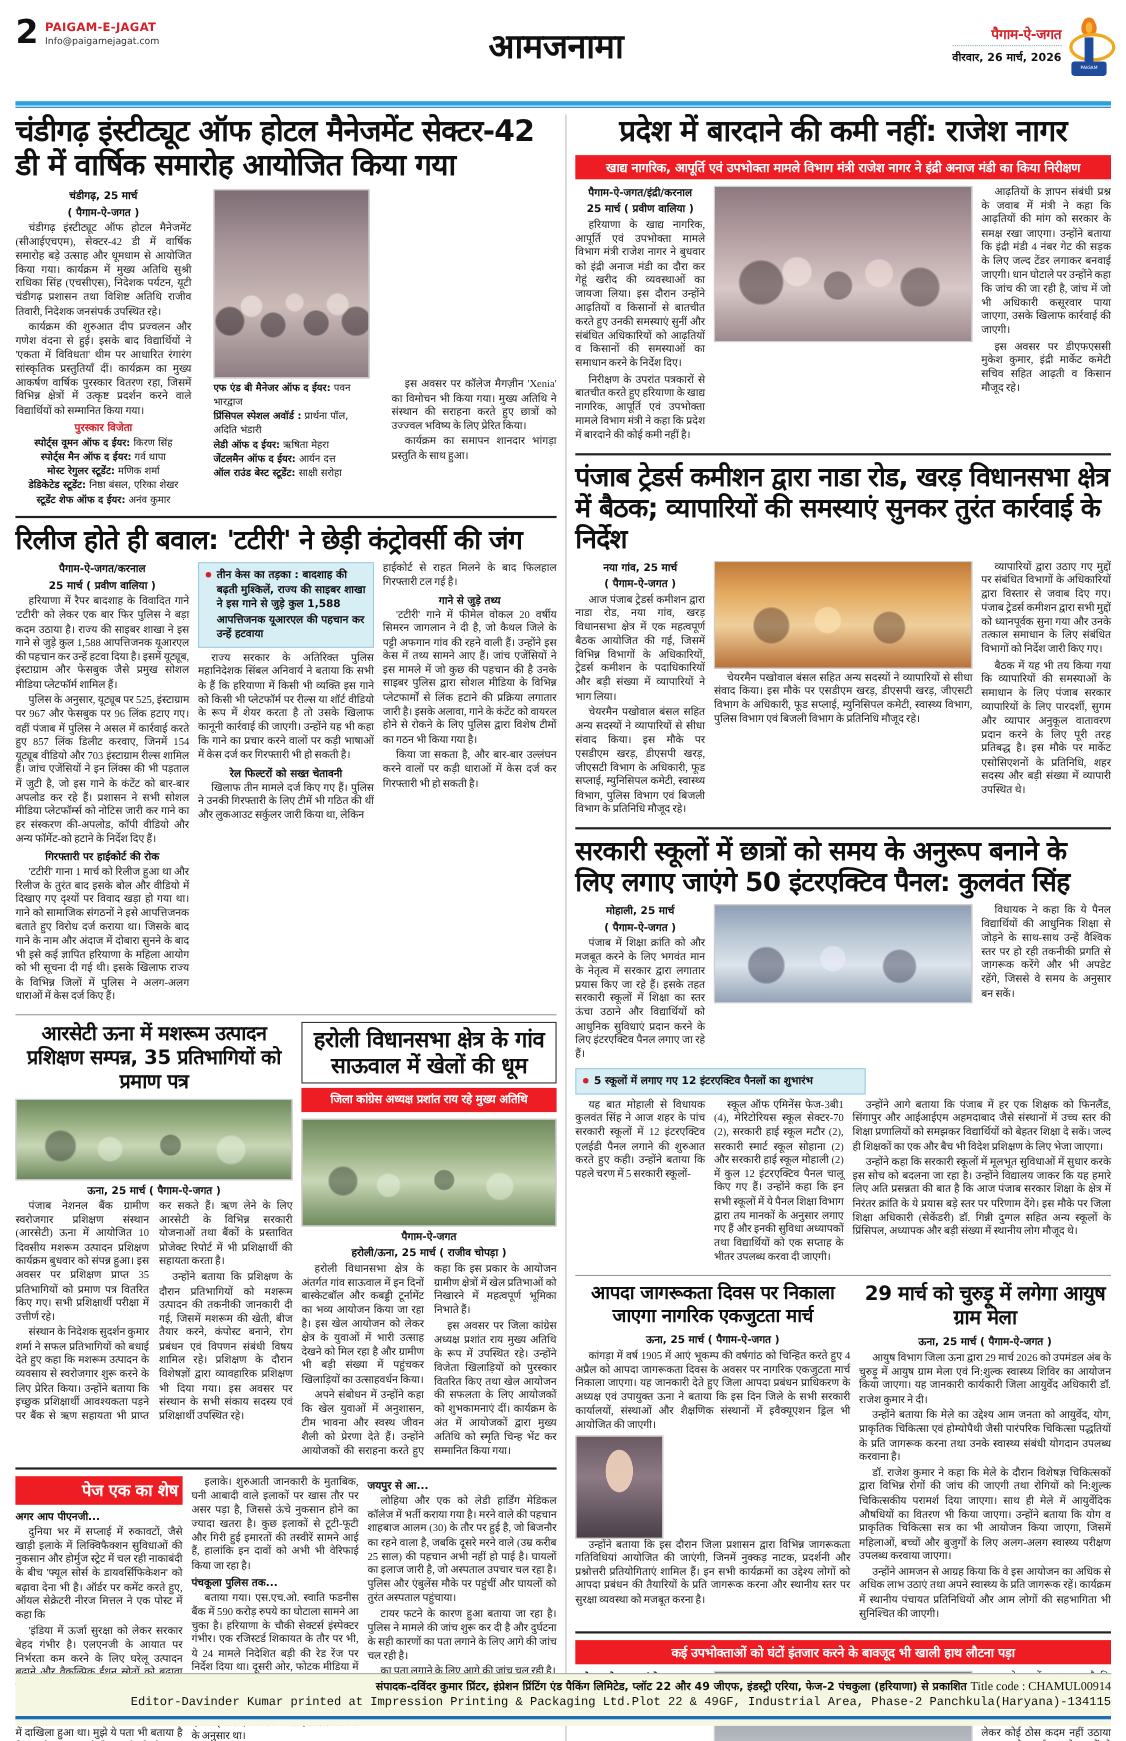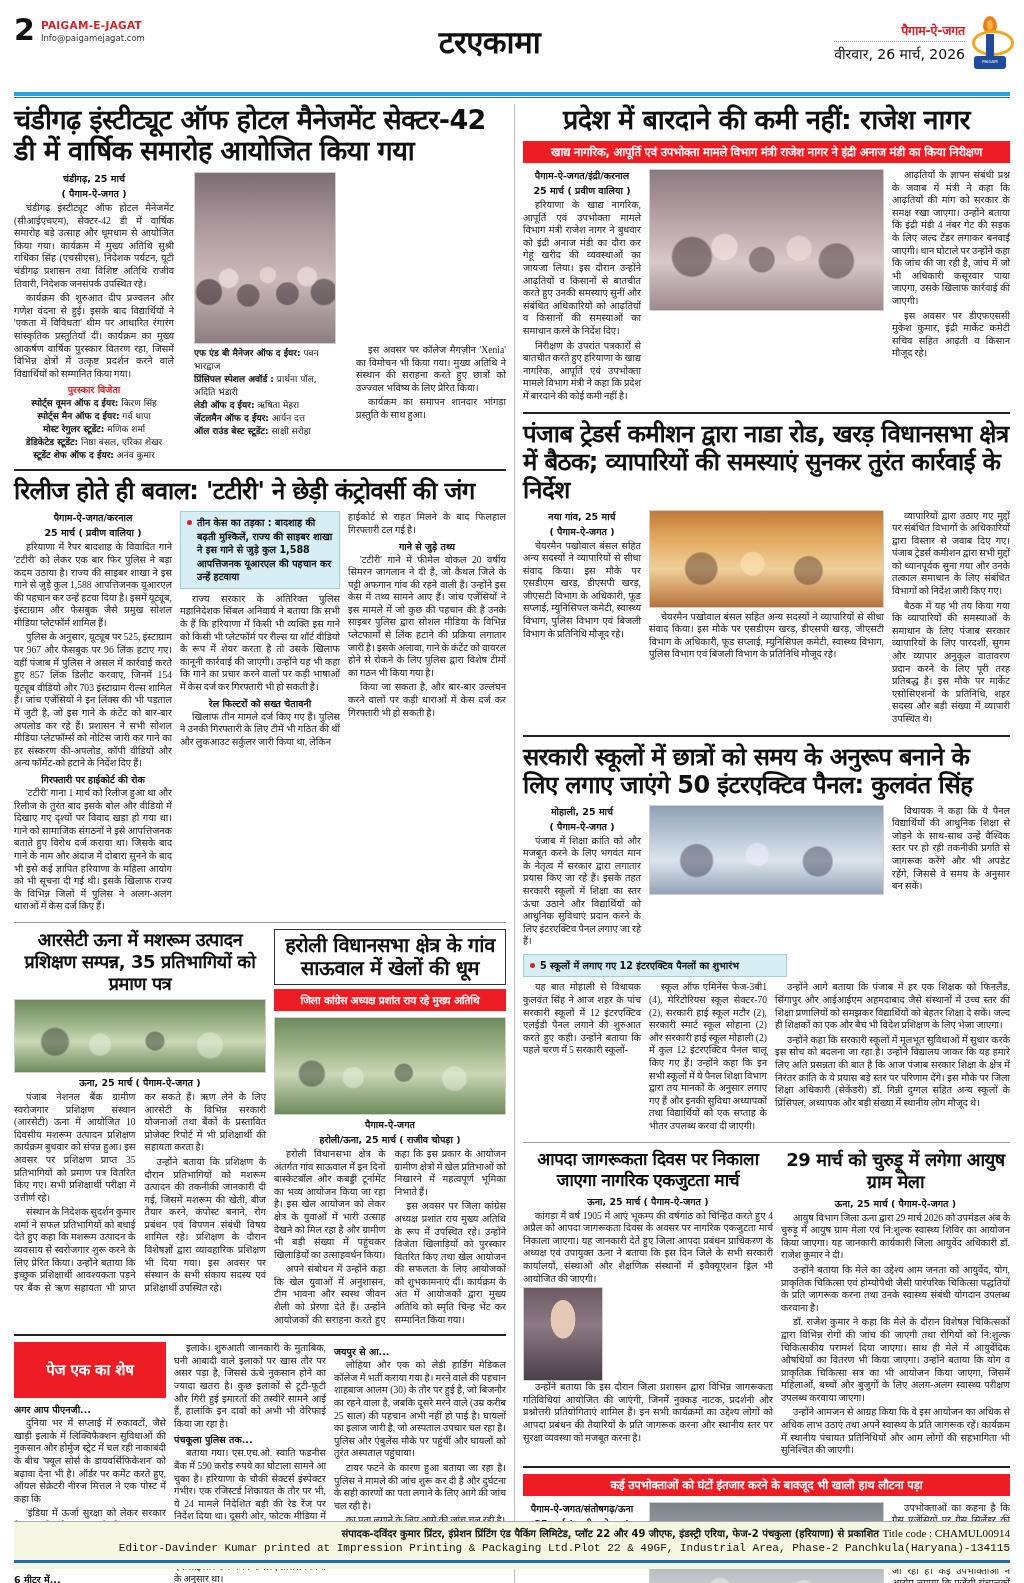--- a/index.html
+++ b/index.html
@@ -15,21 +15,21 @@
   .mh-left{display:flex;align-items:flex-start;gap:6px;}
   .mh-pageno{font-family:"DejaVu Sans",sans-serif;font-weight:bold;font-size:30px;line-height:28px;color:#111;}
   .mh-brandwrap{padding-top:3px;}
   .mh-brand{font-family:"DejaVu Sans",sans-serif;font-weight:bold;font-size:10.5px;letter-spacing:.3px;color:#d2232a;}
   .mh-mail{font-family:"DejaVu Sans",sans-serif;font-size:8.5px;color:#333;margin-top:2px;}
   .mh-center{font-family:"DejaVu Sans","Liberation Sans",sans-serif;font-weight:bold;font-size:31px;letter-spacing:-.5px;color:#111;margin-top:4px;}
   .mh-right{display:flex;align-items:flex-start;gap:5px;}
   .mh-rbox{text-align:right;padding-top:6px;}
   .mh-logo-text{font-family:"DejaVu Sans",sans-serif;font-weight:bold;font-size:12.5px;color:#d2232a;letter-spacing:-.2px;}
   .mh-dotline{border-bottom:1px dotted #8aa;margin:2px 0 2px;}
-  .mh-date{font-family:"DejaVu Sans",sans-serif;font-weight:normal;font-size:14px;color:#111;}
+  .mh-date{font-family:"DejaVu Sans",sans-serif;font-weight:bold;font-size:10px;color:#111;}
   .torch{width:40px;height:56px;position:relative;}
   .torch .flame{position:absolute;left:13px;top:0;width:14px;height:17px;background:#ef7d1a;border-radius:50% 50% 45% 45%/60% 60% 40% 40%;}
   .torch .flame:after{content:"";position:absolute;left:4px;top:4px;width:6px;height:10px;background:#f4b63f;border-radius:50%;}
   .torch .ring{position:absolute;left:2px;top:14px;width:36px;height:20px;border:3px solid #f0a81e;border-radius:50%;}
   .torch .stem{position:absolute;left:16px;top:18px;width:8px;height:26px;background:#1f4b9b;}
   .torch .base{position:absolute;left:4px;top:40px;width:32px;height:13px;background:#1f4b9b;border-radius:3px;}
   .torch .basetxt{position:absolute;left:4px;top:43px;width:32px;text-align:center;font-size:4px;color:#fff;font-family:"DejaVu Sans",sans-serif;}
   .mh-rule{height:4px;background:#29a3dc;margin:2px 0 0;}
   .mh-rule2{height:1px;background:#1a6fb5;margin-top:1px;}
 
@@ -163,21 +163,21 @@
 
   <div class="masthead">
     <div class="mh-left">
       <div class="mh-pageno">2</div>
       <div class="mh-brandwrap">
         <div class="mh-brand">PAIGAM-E-JAGAT</div>
         <div class="mh-mail">Info@paigamejagat.com</div>
       </div>
     </div>
 
-    <div class="mh-center">टरएकामा</div>
+    <div class="mh-center">आमजनामा</div>
 
     <div class="mh-right">
       <div class="mh-rbox">
         <div class="mh-logo-text">पैगाम-ऐ-जगत</div>
         <div class="mh-dotline"></div>
         <div class="mh-date">वीरवार, 26 मार्च, 2026</div>
       </div>
       <div class="torch">
         <div class="flame"></div>
           <div class="ring"></div>
@@ -290,21 +290,21 @@
             <p class="body">इस अवसर पर जिला कांग्रेस अध्यक्ष प्रशांत राय मुख्य अतिथि के रूप में उपस्थित रहे। उन्होंने विजेता खिलाड़ियों को पुरस्कार वितरित किए तथा खेल आयोजन की सफलता के लिए आयोजकों को शुभकामनाएं दीं। कार्यक्रम के अंत में आयोजकों द्वारा मुख्य अतिथि को स्मृति चिन्ह भेंट कर सम्मानित किया गया।</p>
           </div>
         </div>
       </div>
 
       <div class="hrule"></div>
 
       <div>
         <div style="display:flex;gap:8px;">
           <div style="width:152px;flex:0 0 152px;">
-            <div class="redbar" style="font-size:15px;line-height:20px;padding:18px 4px;margin-bottom:5px;">पेज एक का शेष</div>
+            <div class="redbar" style="font-size:15px;line-height:20px;padding:3px 4px;margin-bottom:5px;text-align:right;">पेज एक का शेष</div>
             <div class="subhead" style="text-align:left;">अगर आप पीएनजी...</div>
             <p class="body">दुनिया भर में सप्लाई में रुकावटों, जैसे खाड़ी इलाके में लिक्विफैक्शन सुविधाओं की नुकसान और होर्मुज स्ट्रेट में चल रही नाकाबंदी के बीच 'फ्यूल सोर्स के डायवर्सिफिकेशन' को बढ़ावा देना भी है। ऑर्डर पर कमेंट करते हुए, ऑयल सेक्रेटरी नीरज मित्तल ने एक पोस्ट में कहा कि</p>
             <p class="body">'इंडिया में ऊर्जा सुरक्षा को लेकर सरकार बेहद गंभीर है। एलएनजी के आयात पर निर्भरता कम करने के लिए घरेलू उत्पादन बढ़ाने और वैकल्पिक ईंधन स्रोतों को बढ़ावा देने पर काम किया जा रहा है।'</p>
             <div class="subhead" style="text-align:left;">6 मीटर में...</div>
             <p class="body">जारी होने के बाद प्रशासन के राहत भंडार में दाखिला हुआ था। मुझे ये पता भी बताया है कि उसने शुरू अपनी गिरफ्तारी की पेशकश की थी। एसएसपी सदन शर्मा ने कहा कि पिछले 48 घंटों से रुक-रुककर भूकंप के झटके महसूस किए जा रहे हैं।</p>
 
           </div>
           <div style="width:152px;flex:0 0 152px;">
             <p class="body">इलाके। शुरुआती जानकारी के मुताबिक, घनी आबादी वाले इलाकों पर खास तौर पर असर पड़ा है, जिससे ऊंचे नुकसान होने का ज्यादा खतरा है। कुछ इलाकों से टूटी-फूटी और गिरी हुई इमारतों की तस्वीरें सामने आई हैं, हालांकि इन दावों को अभी भी वेरिफाई किया जा रहा है।</p>
             <div class="subhead" style="text-align:left;">पंचकूला पुलिस तक...</div>
@@ -344,20 +344,21 @@
       </div>
 
       <div class="hrule"></div>
 
       <div>
         <h1 class="hl sm">पंजाब ट्रेडर्स कमीशन द्वारा नाडा रोड, खरड़ विधानसभा क्षेत्र में बैठक; व्यापारियों की समस्याएं सुनकर तुरंत कार्रवाई के निर्देश</h1>
         <div style="display:flex;gap:8px;">
           <div style="width:118px;flex:0 0 118px;">
             <div class="dateline">नया गांव, 25 मार्च</div>
             <div class="dateline">( पैगाम-ऐ-जगत )</div>
+            <p class="body">आज पंजाब ट्रेडर्स कमीशन द्वारा नाडा रोड, नया गांव, खरड़ विधानसभा क्षेत्र में एक महत्वपूर्ण बैठक आयोजित की गई, जिसमें विभिन्न विभागों के अधिकारियों, ट्रेडर्स कमीशन के पदाधिकारियों और बड़ी संख्या में व्यापारियों ने भाग लिया।</p>
             <p class="body">चेयरमैन पखोवाल बंसल सहित अन्य सदस्यों ने व्यापारियों से सीधा संवाद किया। इस मौके पर एसडीएम खरड़, डीएसपी खरड़, जीएसटी विभाग के अधिकारी, फूड सप्लाई, म्युनिसिपल कमेटी, स्वास्थ्य विभाग, पुलिस विभाग एवं बिजली विभाग के प्रतिनिधि मौजूद रहे।</p>
           </div>
           <div style="flex:1;">
             <div class="ph warm" style="height:96px;"></div>
             <p class="body" style="margin-top:3px;">चेयरमैन पखोवाल बंसल सहित अन्य सदस्यों ने व्यापारियों से सीधा संवाद किया। इस मौके पर एसडीएम खरड़, डीएसपी खरड़, जीएसटी विभाग के अधिकारी, फूड सप्लाई, म्युनिसिपल कमेटी, स्वास्थ्य विभाग, पुलिस विभाग एवं बिजली विभाग के प्रतिनिधि मौजूद रहे।</p>
           </div>
           <div style="width:118px;flex:0 0 118px;">
             <p class="body">व्यापारियों द्वारा उठाए गए मुद्दों पर संबंधित विभागों के अधिकारियों द्वारा विस्तार से जवाब दिए गए। पंजाब ट्रेडर्स कमीशन द्वारा सभी मुद्दों को ध्यानपूर्वक सुना गया और उनके तत्काल समाधान के लिए संबंधित विभागों को निर्देश जारी किए गए।</p>
             <p class="body">बैठक में यह भी तय किया गया कि व्यापारियों की समस्याओं के समाधान के लिए पंजाब सरकार व्यापारियों के लिए पारदर्शी, सुगम और व्यापार अनुकूल वातावरण प्रदान करने के लिए पूरी तरह प्रतिबद्ध है। इस मौके पर मार्केट एसोसिएशनों के प्रतिनिधि, शहर सदस्य और बड़ी संख्या में व्यापारी उपस्थित थे।</p>
           </div>

